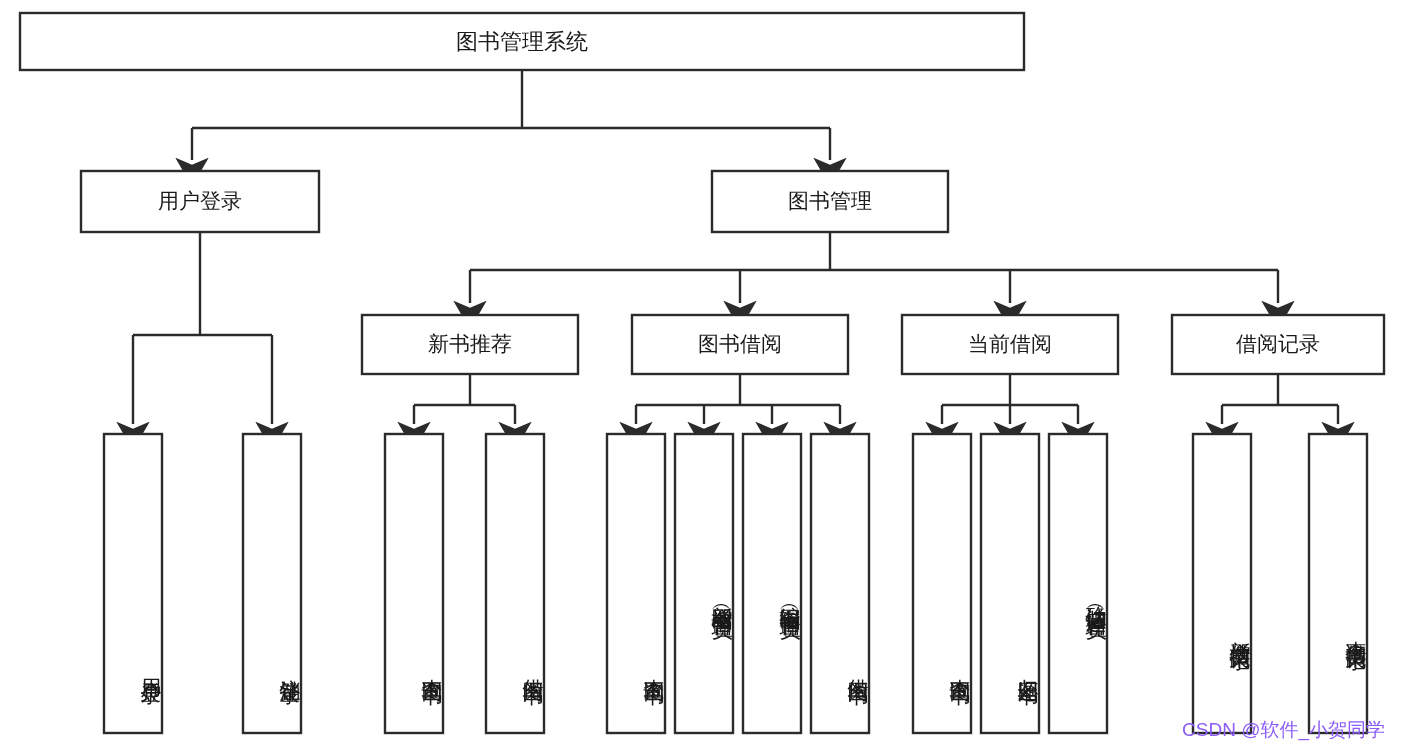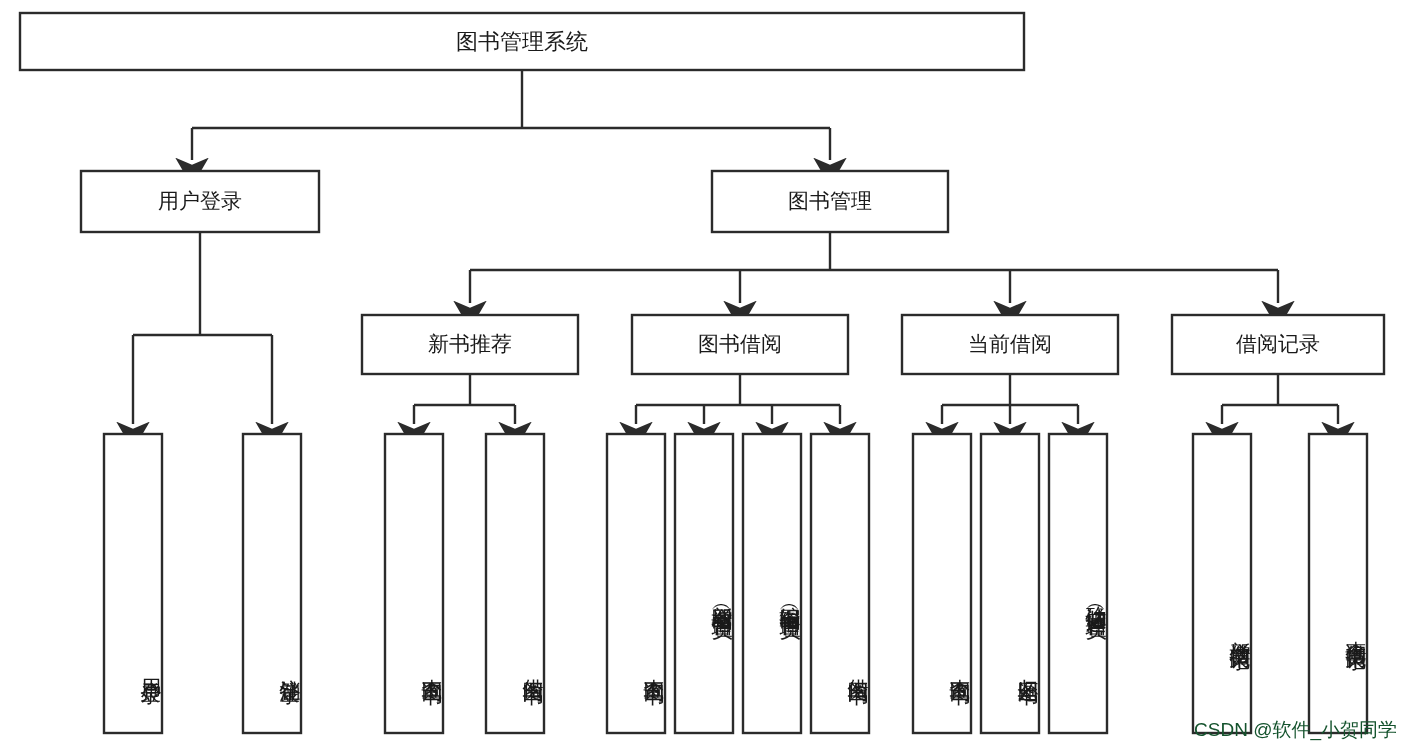--- a/index.html
+++ b/index.html
@@ -66,25 +66,25 @@
     font-family: "Liberation Sans", "DejaVu Sans", sans-serif;
     font-size: 21px;
     color: #1a1a1a;
     letter-spacing: 2px;
     line-height: 1;
     white-space: nowrap;
     pointer-events: none;
   }
   .watermark {
     position: absolute;
-    right: 8px;
+    right: 20px;
     bottom: 4px;
     font-family: "Liberation Sans", "DejaVu Sans", sans-serif;
     font-size: 19px;
-    color: #14532d;
+    color: #8b5cf6;
     white-space: nowrap;
     user-select: none;
   }
 </style>
 </head>
 <body>
 
 <div id="diagram-root">
 
   <svg class="flow" viewBox="0 0 1405 747" xmlns="http://www.w3.org/2000/svg">

